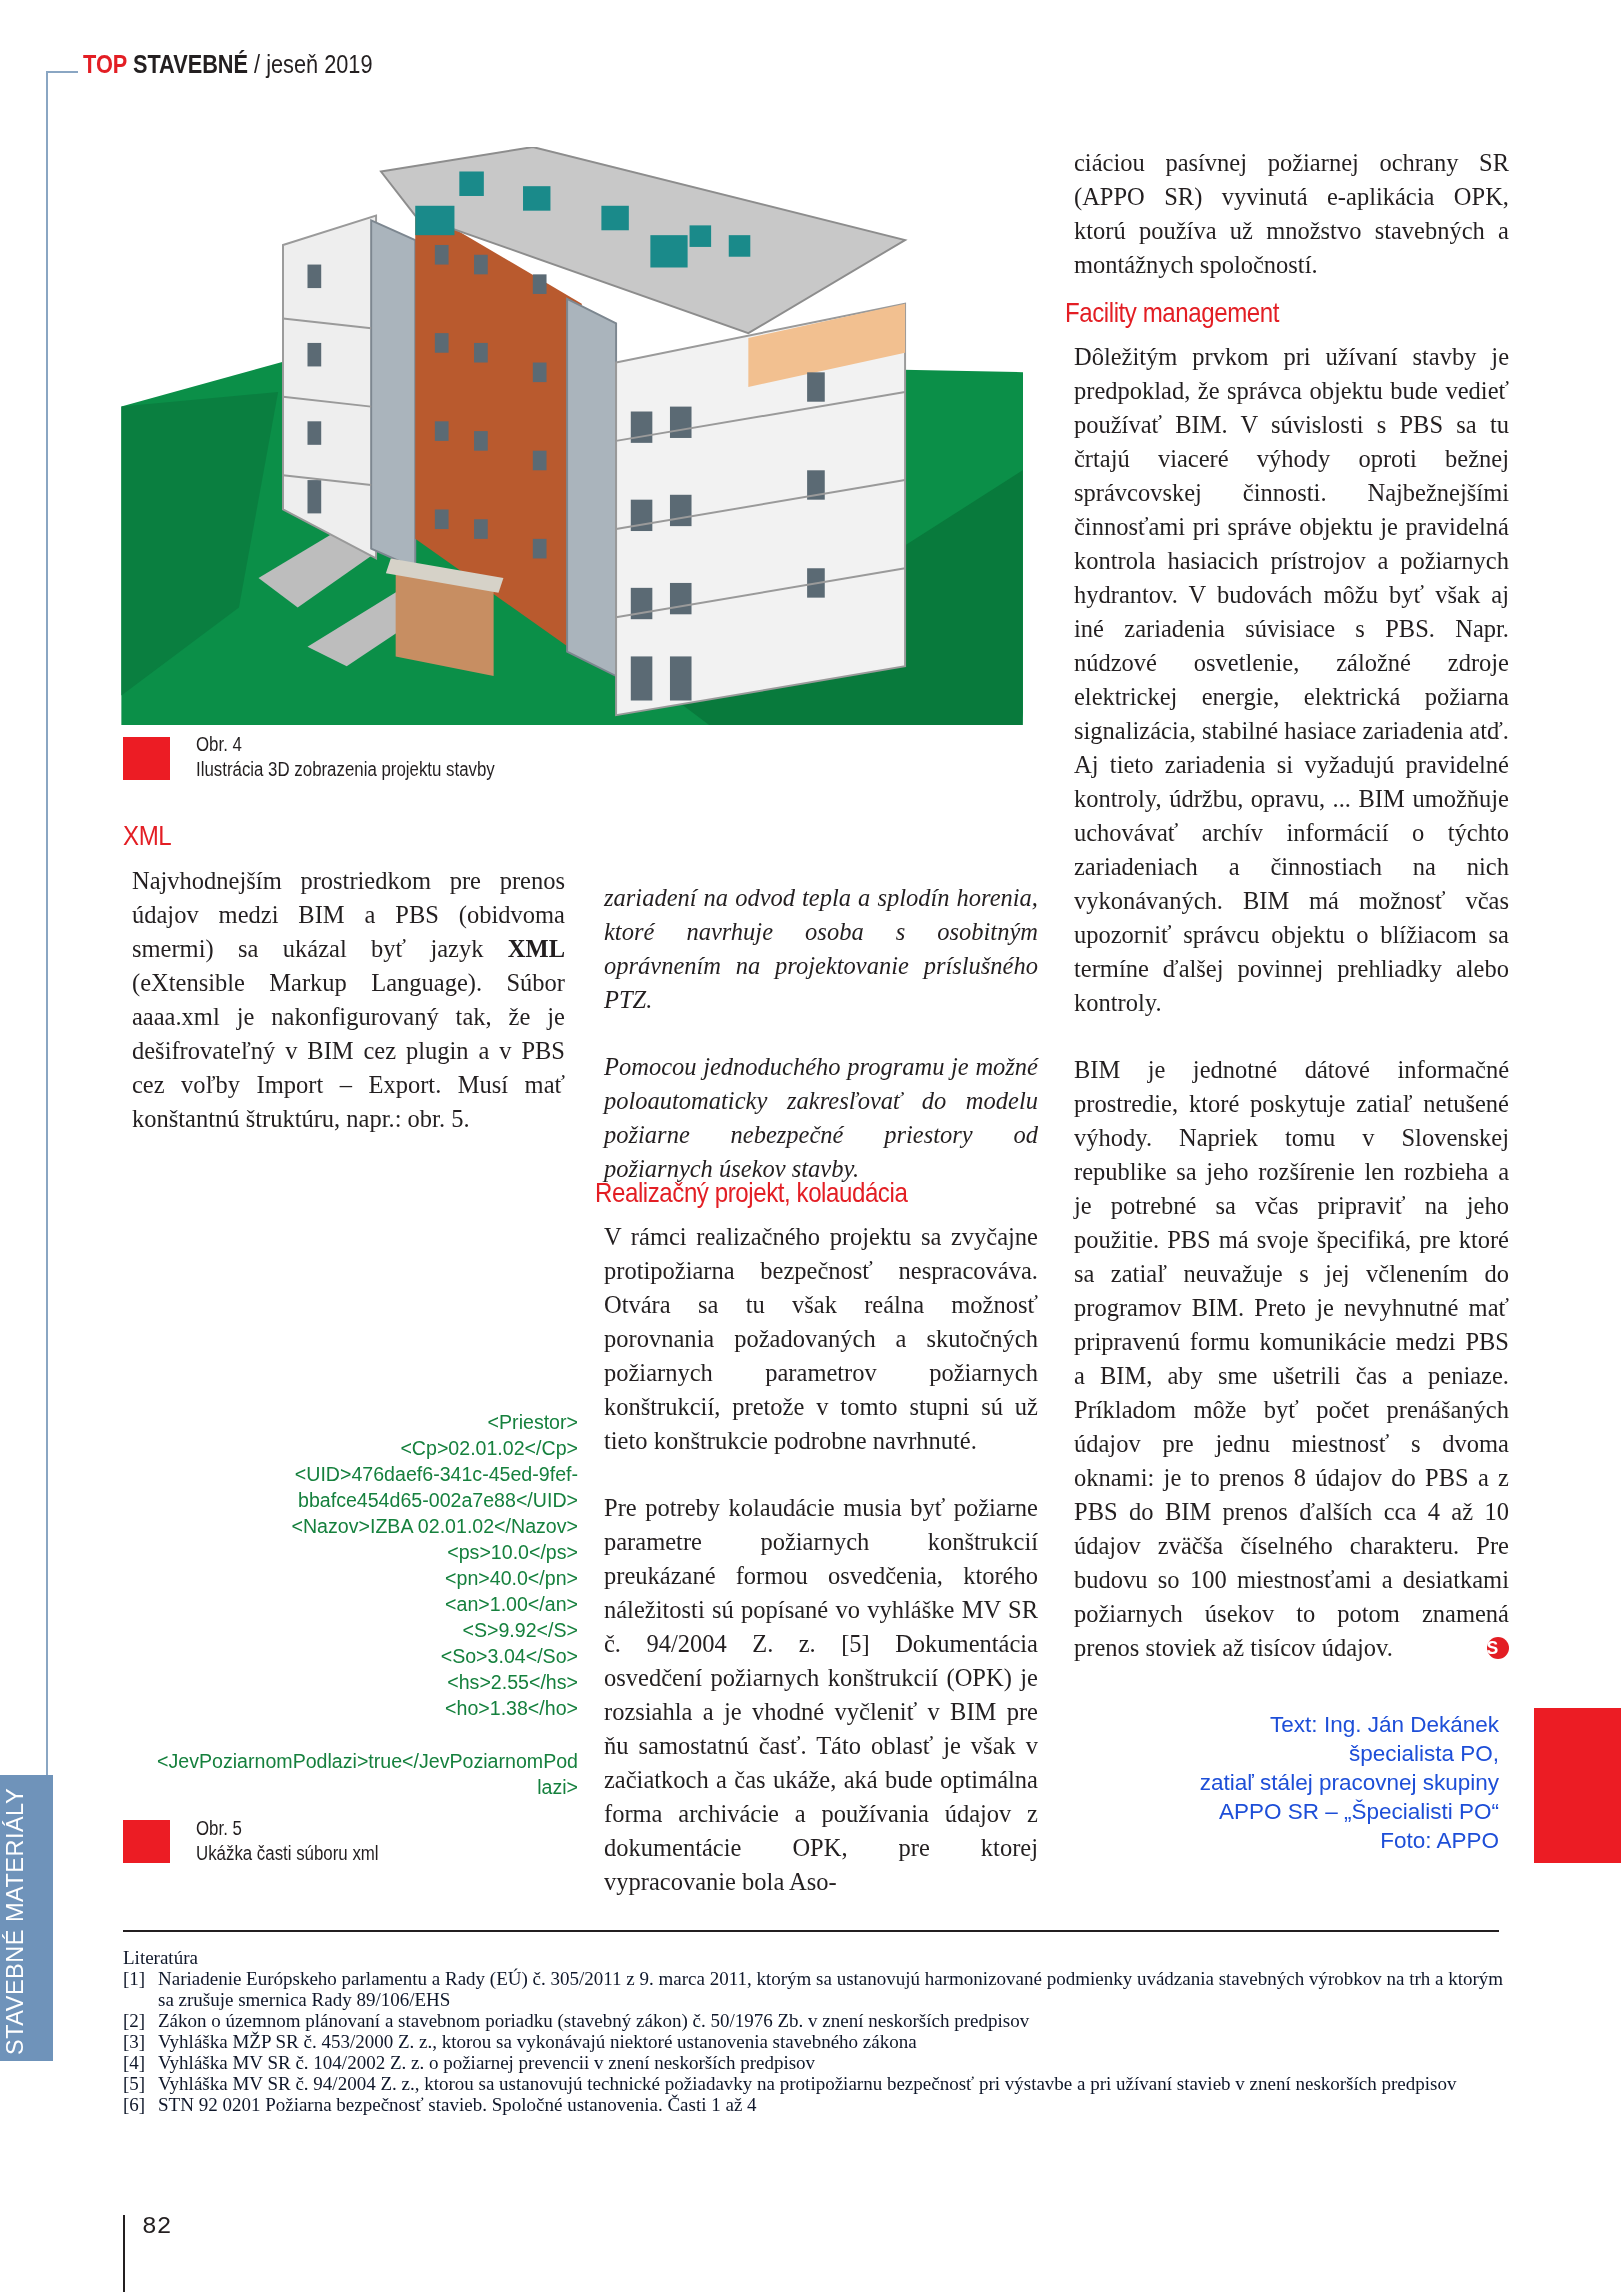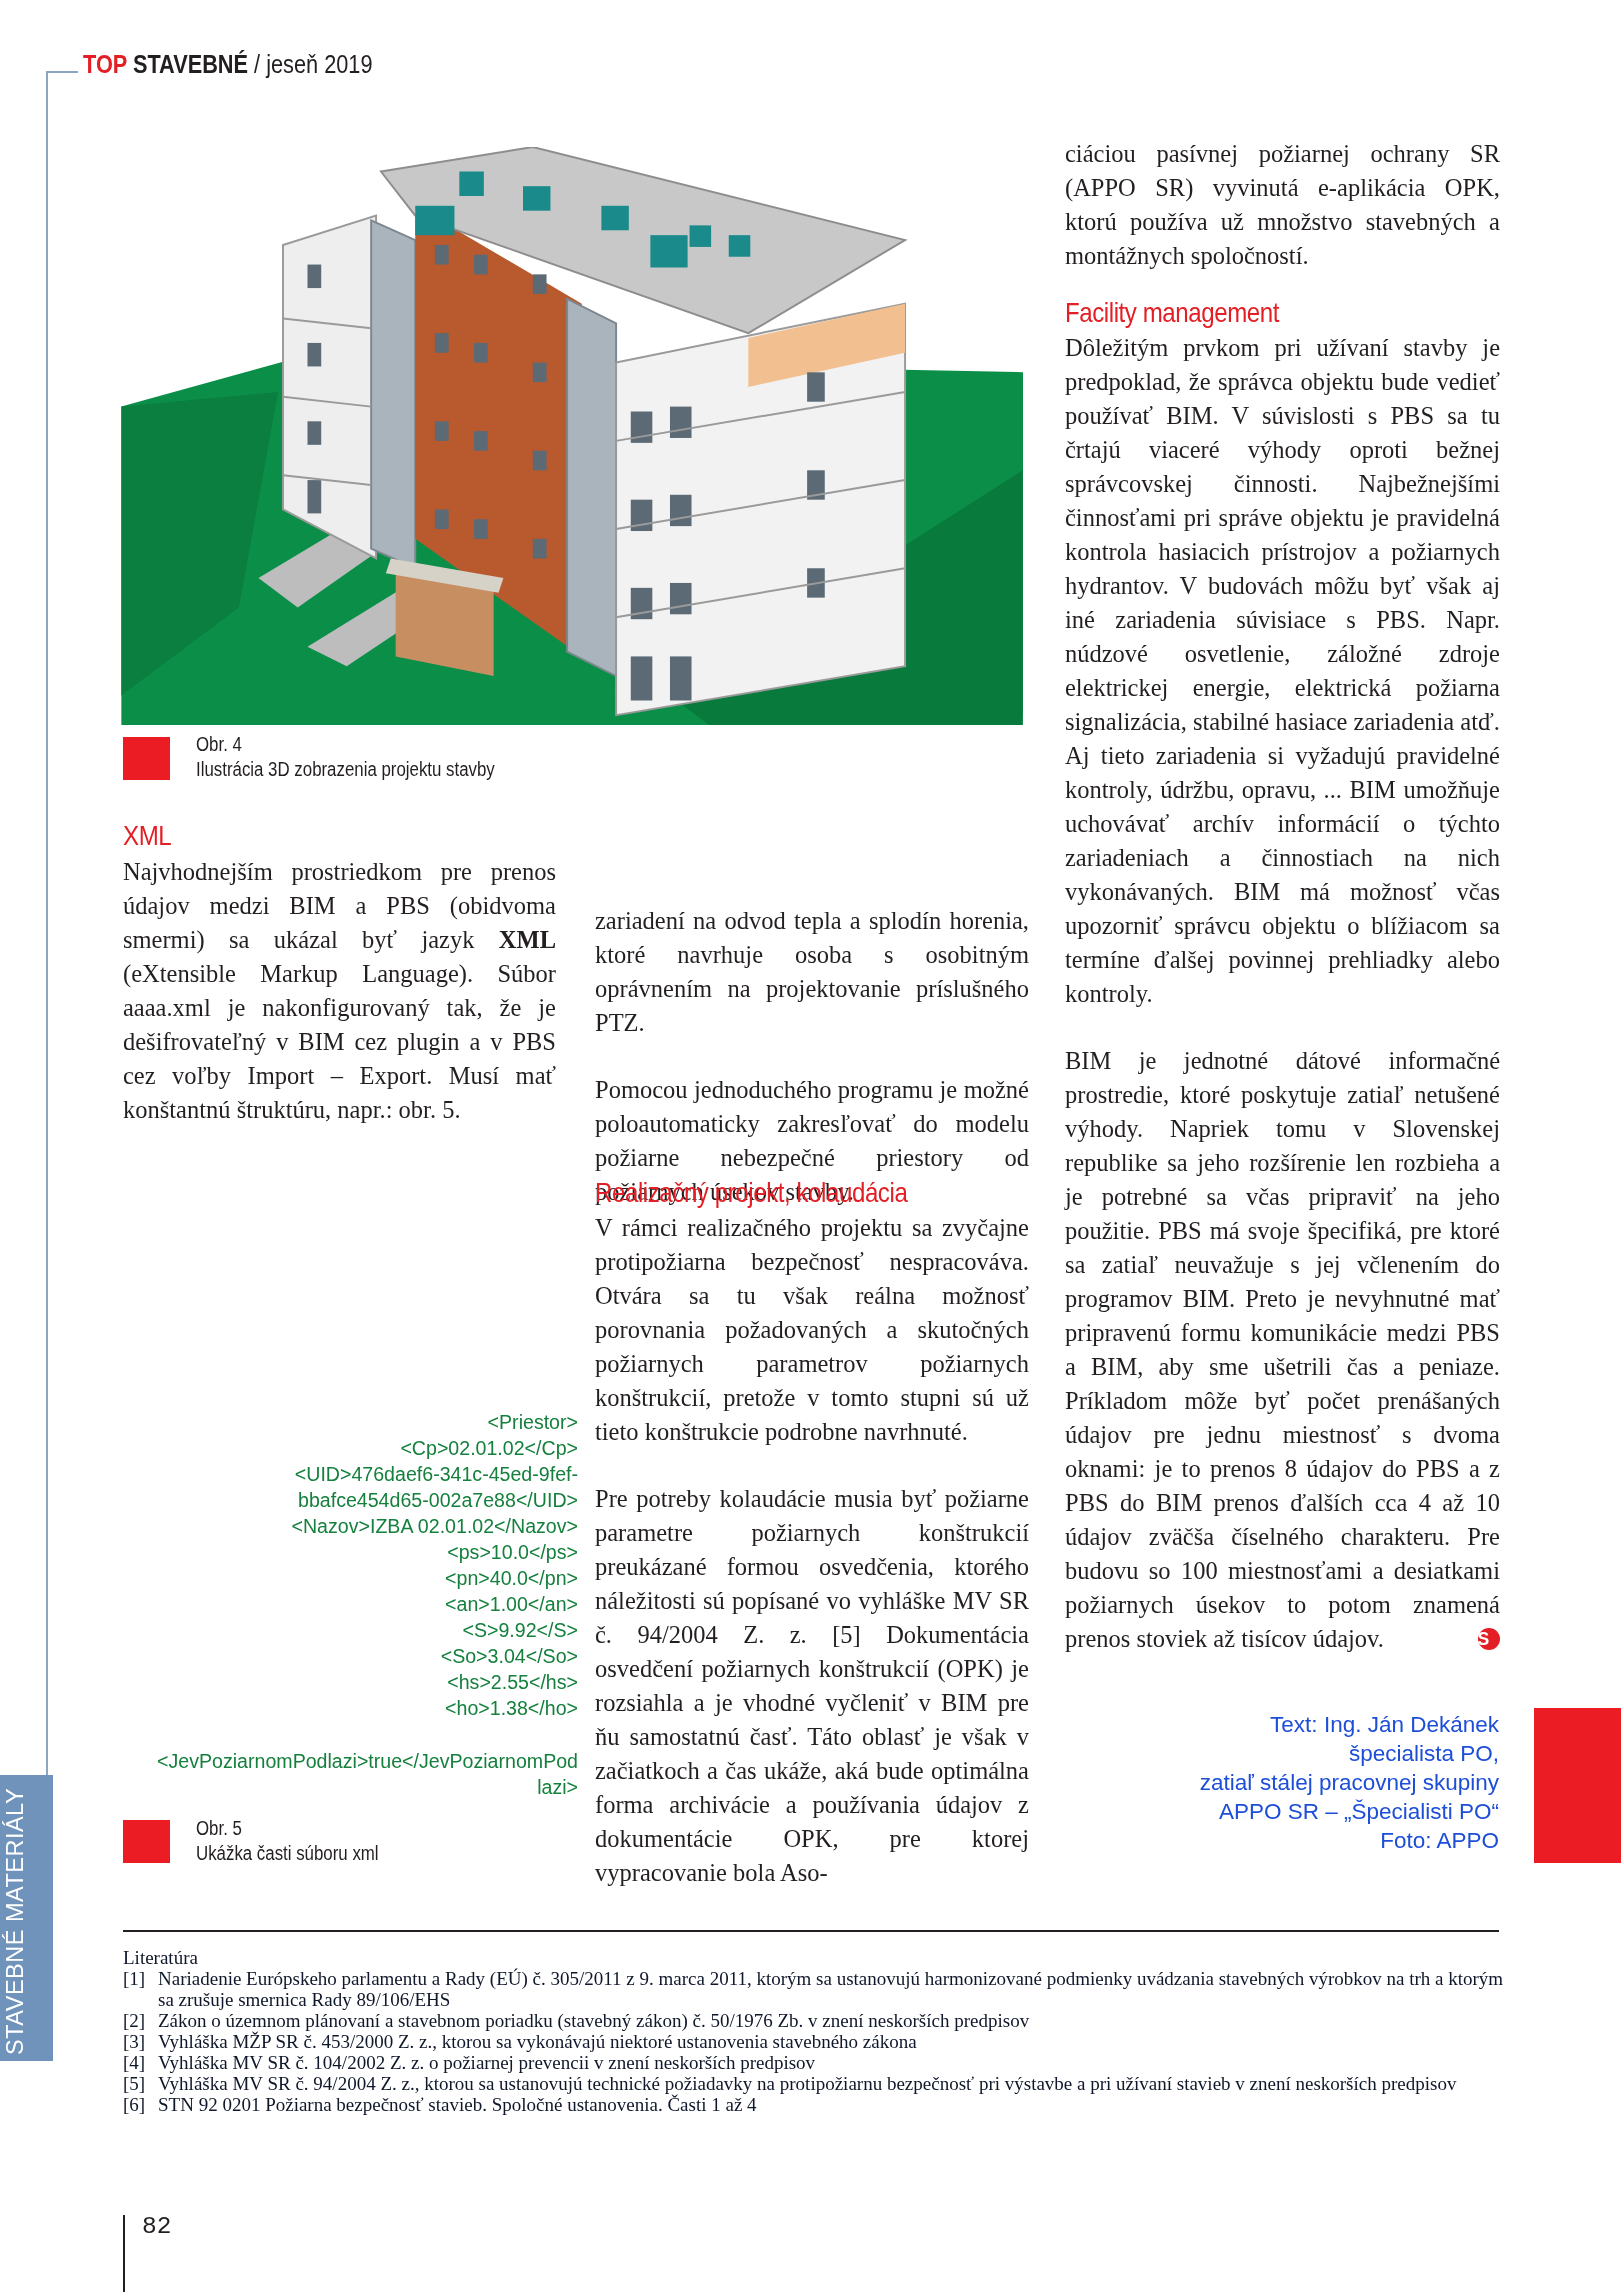--- a/index.html
+++ b/index.html
@@ -1,19 +1,19 @@
 <!DOCTYPE html>
 <html><head>
 <meta charset="utf-8">
 <style>
   html, body { margin:0; padding:0; }
   body { width:1621px; height:2293px; position:relative; background:#ffffff; overflow:hidden;
          font-family:"Liberation Serif", serif; color:#231f20; }
   .abs { position:absolute; }
-  .body-text { font-size:24.5px; line-height:34px; text-align:justify; margin:0; }
+  .body-text { font-size:24.5px; line-height:34px; text-align:justify; margin:9px; }
   .body-text p { margin:0 0 33px 0; }
   .heading-red { color:#e31e24; font-family:"Liberation Sans", sans-serif; font-size:28px; line-height:33px; letter-spacing:-0.5px; transform:scaleX(0.86); transform-origin:left; white-space:nowrap; }
   .caption-sq { width:47px; height:43px; background:#ec1c24; }
   .caption-text { font-family:"Liberation Sans", sans-serif; font-size:19.6px; line-height:24.5px; color:#231f20; transform:scaleX(0.86); transform-origin:left; white-space:nowrap; }
   .mono { font-family:"Liberation Sans", sans-serif; font-size:19.6px; line-height:26px; color:#15803d; white-space:pre;text-align:right; }
   #header { left:83px; top:49px; font-family:"Liberation Sans", sans-serif; font-size:26.5px; font-weight:bold; white-space:nowrap; transform:scaleX(0.82); transform-origin:left; }
   #header .top { color:#e31e24; }
   #header .mag { color:#231f20; }
   #header .issue { font-weight:normal; color:#231f20; }
   .rule-h { height:2px; background:#8aa6c3; }
@@ -147,21 +147,21 @@
   <div class="mono">        &lt;ho&gt;1.38&lt;/ho&gt;</div>
   <div style="height:26.5px;"></div>
   <div class="mono">&lt;JevPoziarnomPodlazi&gt;true&lt;/JevPoziarnomPod</div>
   <div class="mono">lazi&gt;</div>
 </div>
 
 <div class="abs caption-sq" style="left:123px; top:1820px;"></div>
 <div class="abs caption-text" style="left:196px; top:1816px;">Obr. 5</div>
 <div class="abs caption-text" style="left:196px; top:1841px;">Ukážka časti súboru xml</div>
 
-<div class="abs body-text" style="left:595px; top:904px; width:434px;">
+<div class="abs body-text" style="left:595px; top:872px; width:434px;font-style:italic;">
   <p>zariadení na odvod tepla a splodín horenia, ktoré navrhuje osoba s osobitným oprávnením na projektovanie príslušného PTZ.</p>
   <p>Pomocou jednoduchého programu je možné poloautomaticky zakresľovať do modelu požiarne nebezpečné priestory od požiarnych úsekov stavby.</p>
 </div>
 <div class="abs heading-red" style="left:595px; top:1176px;">Realizačný projekt, kolaudácia</div>
 <div class="abs body-text" style="left:595px; top:1211px; width:434px;">
   <p>V rámci realizačného projektu sa zvyčajne protipožiarna bezpečnosť nespracováva. Otvára sa tu však reálna možnosť porovnania požadovaných a skutočných požiarnych parametrov požiarnych konštrukcií, pretože v tomto stupni sú už tieto konštrukcie podrobne navrhnuté.</p>
   <p>Pre potreby kolaudácie musia byť požiarne parametre požiarnych konštrukcií preukázané formou osvedčenia, ktorého náležitosti sú popísané vo vyhláške MV SR č. 94/2004 Z. z. [5] Dokumentácia osvedčení požiarnych konštrukcií (OPK) je rozsiahla a je vhodné vyčleniť v BIM pre ňu samostatnú časť. Táto oblasť je však v začiatkoch a čas ukáže, aká bude optimálna forma archivácie a používania údajov z dokumentácie OPK, pre ktorej vypracovanie bola Aso-</p>
 </div>
 
 <div class="abs body-text" style="left:1065px; top:137px; width:435px;">

